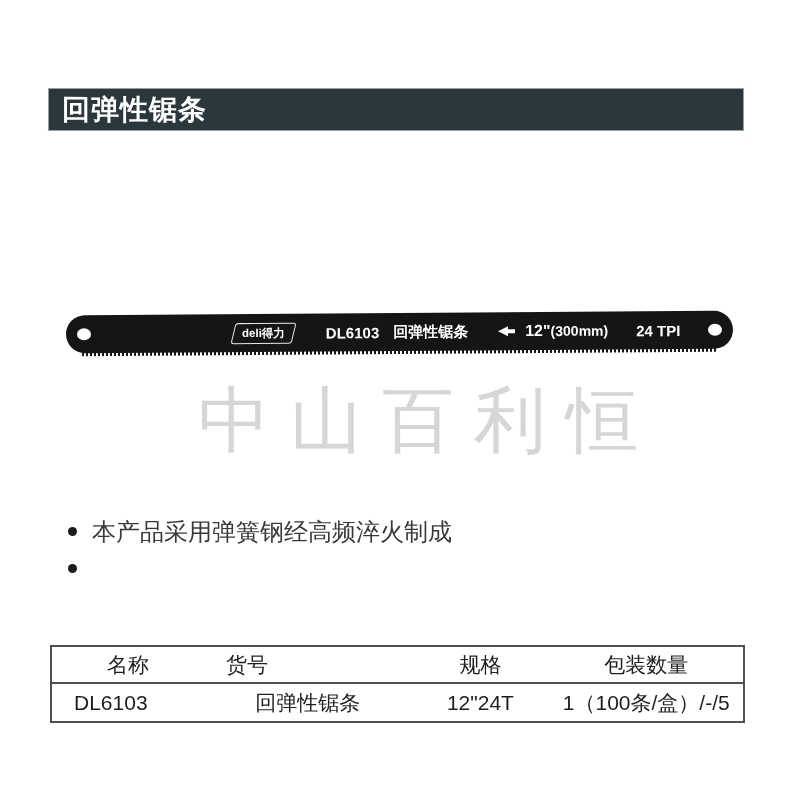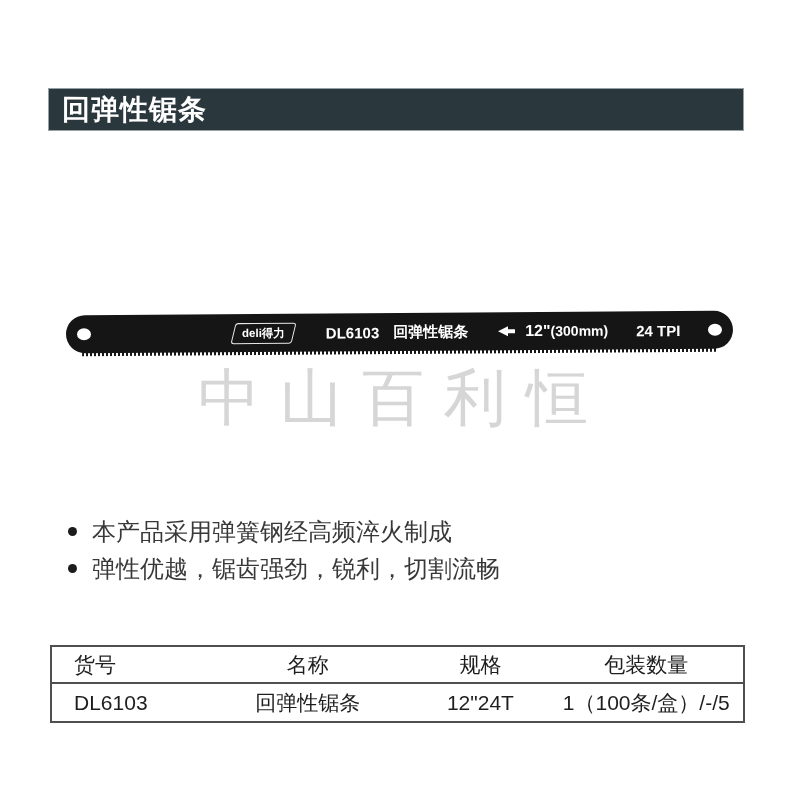--- a/index.html
+++ b/index.html
@@ -47,23 +47,23 @@
   .arrow-left  { margin-left:30px; display:inline-flex; align-items:center; }
   .arrow-head  { width:0; height:0; border-top:5px solid transparent;
                  border-bottom:5px solid transparent; border-right:10px solid #ffffff; }
   .arrow-tail  { width:7px; height:4px; background:#ffffff; }
   .blade-size  { margin-left:10px; font-size:16px; }
   .blade-size-mm { font-size:14px; font-weight:bold; }
   .blade-tpi   { margin-left:28px; font-size:15px; }
 
   
   .watermark {
-    position:absolute; left:198px; top:356px; color:#d6d6d6;
+    position:absolute; left:198px; top:373px; color:#d6d6d6;
     font-family:"DejaVu Serif","Liberation Serif",serif;
-    font-size:62px; letter-spacing:20px; white-space:nowrap;
+    font-size:72px; letter-spacing:20px; white-space:nowrap;
   }
 
   
   .features { position:absolute; left:68px; top:513px; }
   .feature  { display:flex; align-items:center; height:37px;
               font-size:24px; color:#383838; }
   .bullet-dot { width:9px; height:9px; border-radius:50%; background:#1c1c1c;
                 margin-right:15px; flex:0 0 auto; }
 
   
@@ -111,28 +111,27 @@
 
   <div class="watermark">中山百利恒</div>
 
   <div class="features">
     <div class="feature">
       <span class="bullet-dot"></span>
       <span>本产品采用弹簧钢经高频淬火制成</span>
     </div>
     <div class="feature">
       <span class="bullet-dot"></span>
-      <span>弹性优越，锯齿强劲，锐利，切割流畅</span>
     </div>
   </div>
 
   <div class="spec-table">
     <div class="spec-row header">
+      <span class="cell">名称</span>
       <span class="cell first">货号</span>
-      <span class="cell">名称</span>
       <span class="cell">规格</span>
       <span class="cell">包装数量</span>
     </div>
     <div class="spec-row">
       <span class="cell first">DL6103</span>
       <span class="cell">回弹性锯条</span>
       <span class="cell">12"24T</span>
       <span class="cell">1（100条/盒）/-/5</span>
     </div>
   </div>

